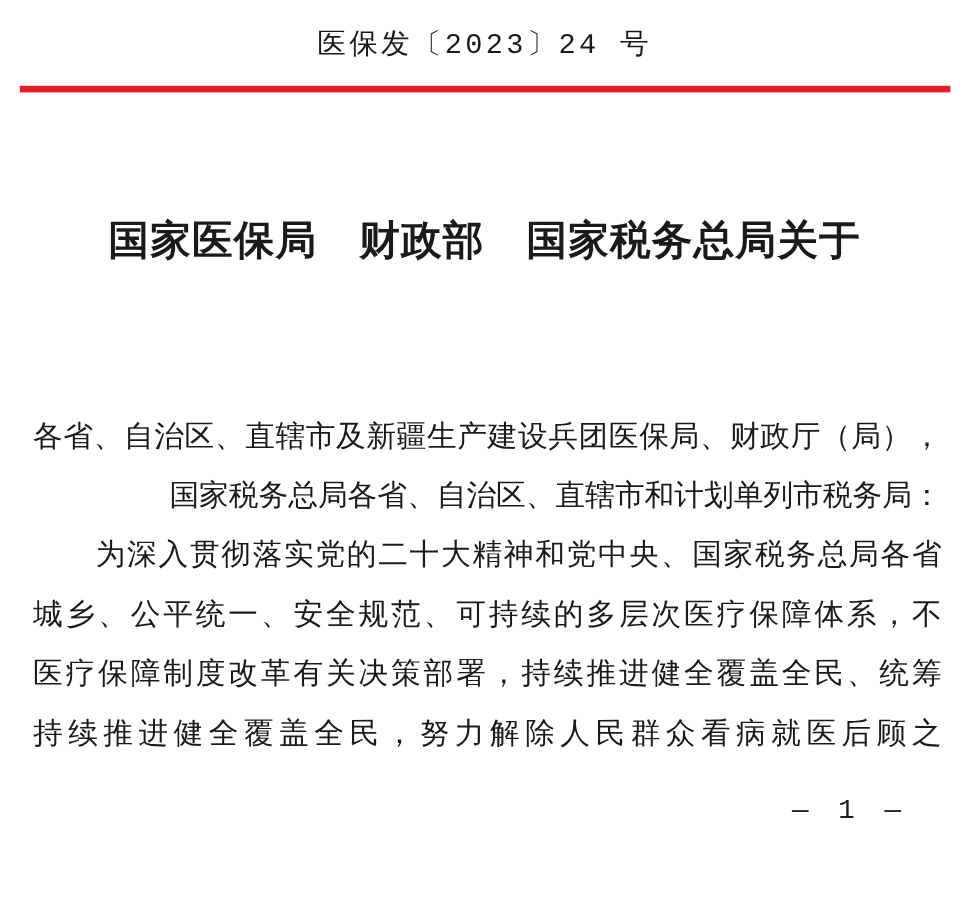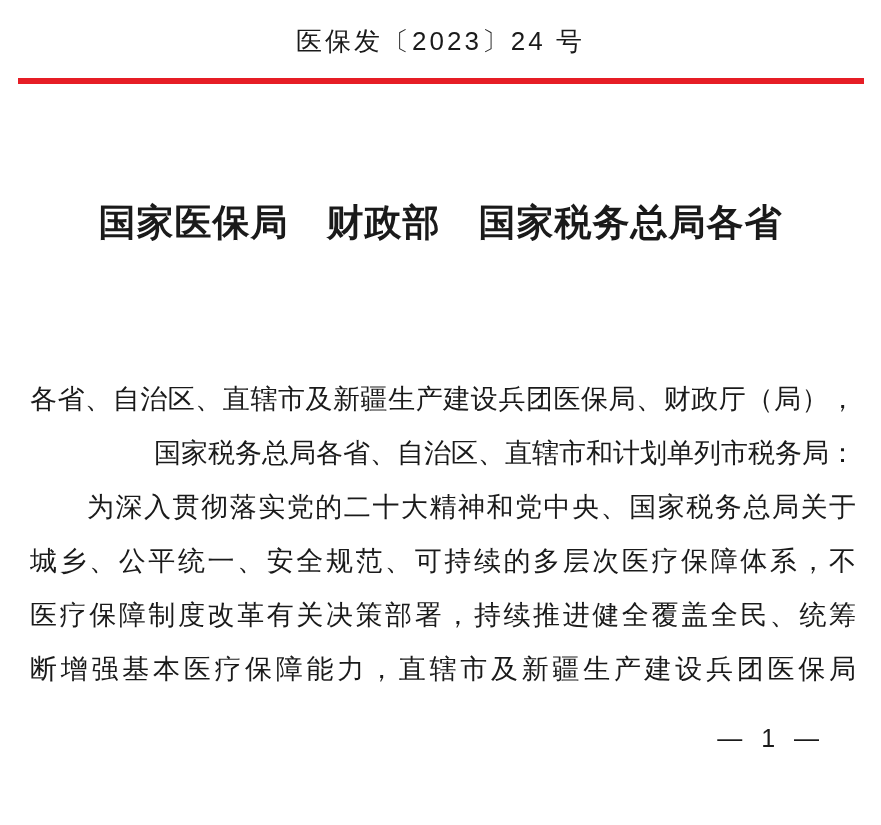--- a/index.html
+++ b/index.html
@@ -3,21 +3,21 @@
 <meta charset="utf-8">
 <style>
   * { margin: 0; padding: 0; box-sizing: border-box; }
   html, body { background: #ffffff; }
   .page {
     position: relative;
     width: 881px;
     height: 825px;
     background: #ffffff;
     overflow: hidden;
-    font-family: Liberation Sans, sans-serif;
+    font-family: Liberation Mono, monospace;
     color: #1a1a1a;
   }
   .doc-number {
     position: absolute;
     top: 24px;
     left: 0;
     width: 100%;
     text-align: center;
     font-size: 26px;
     line-height: 34px;
@@ -74,27 +74,27 @@
 </head>
 <body>
 
 <div class="page">
 
   <div class="doc-number">医保发〔2023〕24 号</div>
 
   <div class="red-rule" style="background: rgb(230, 29, 37);"></div>
 
   <h1 class="doc-title">
-    <span class="title-line">国家医保局　财政部　国家税务总局各省</span>
+    <span class="title-line">国家医保局　财政部　国家税务总局关于</span>
   </h1>
 
   <div class="body-block">
     <div class="bline just">各省、自治区、直辖市及新疆生产建设兵团医保局、财政厅（局），</div>
     <div class="bline">国家税务总局各省、自治区、直辖市和计划单列市税务局：</div>
-    <div class="bline just indent-2">为深入贯彻落实党的二十大精神和党中央、国家税务总局关于</div>
+    <div class="bline just indent-2">为深入贯彻落实党的二十大精神和党中央、国家税务总局各省</div>
     <div class="bline just">城乡、公平统一、安全规范、可持续的多层次医疗保障体系，不</div>
     <div class="bline just">医疗保障制度改革有关决策部署，持续推进健全覆盖全民、统筹</div>
-    <div class="bline just">断增强基本医疗保障能力，直辖市及新疆生产建设兵团医保局</div>
+    <div class="bline just">持续推进健全覆盖全民，努力解除人民群众看病就医后顾之</div>
   </div>
 
   <div class="page-number">— 1 —</div>
 
 </div>
 
 </body></html>

